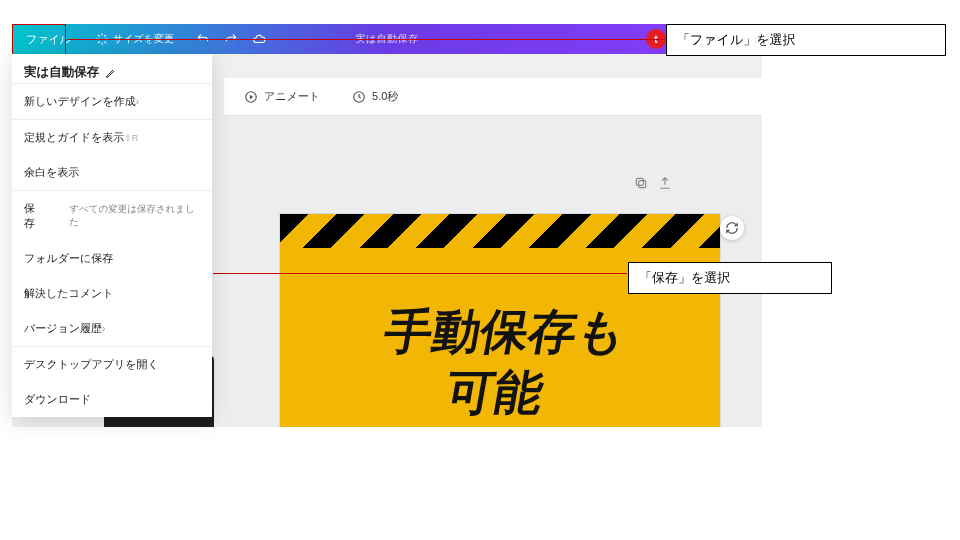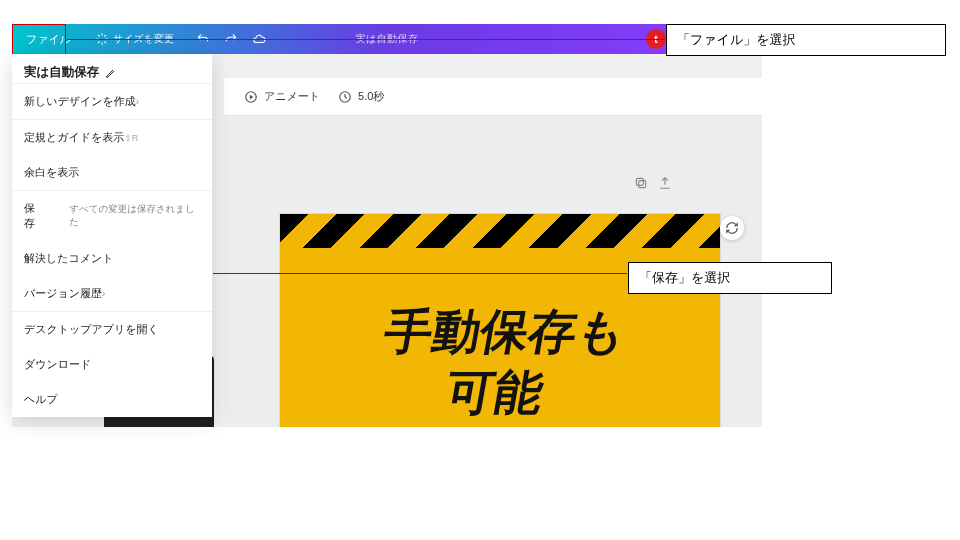--- a/index.html
+++ b/index.html
@@ -90,21 +90,21 @@
   .pencil{ width:12px;height:12px; }
 
   .hl-save{ left:12px; top:260px; width:200px; height:24px; }
 
   
   .sub-toolbar{
     position:absolute; left:212px; top:54px;
     right:0; height:38px;
     background:#fff;
     border-bottom:1px solid #e5e5e5;
-    display:flex; align-items:center; gap:18px;
+    display:flex; align-items:center; gap:32px;
     padding-left:20px;
     font-size:11px; color:#333;
   }
   .sub-item{ display:flex; align-items:center; gap:6px; }
 
   
   .canvas-wrap{
     position:absolute;
     left:212px; top:92px; right:0; bottom:0;
     background:#ebedef;
@@ -260,34 +260,34 @@
     <span class="dd-shortcut">⇧R</span>
   </div>
   <div class="dd-item">
     <span>余白を表示</span>
   </div>
   <div class="dd-item dd-sep" style="gap:24px;justify-content:flex-start;">
     <span>保存</span>
     <span style="color:#888;font-size:9.5px;">すべての変更は保存されました</span>
   </div>
   <div class="dd-item">
+    <span>フォルダーに保存</span>
+  </div>
+  <div class="dd-item">
     <span>解決したコメント</span>
   </div>
   <div class="dd-item">
     <span>バージョン履歴</span>
     <span class="chev">›</span>
   </div>
   <div class="dd-item dd-sep">
     <span>デスクトップアプリを開く</span>
   </div>
   <div class="dd-item">
     <span>ダウンロード</span>
-  </div>
-  <div class="dd-item">
-    <span>ヘルプ</span>
   </div>
 </div>
 
 <div class="hl-box hl-file"></div>
 <div class="hl-box hl-save"></div>
 
 <div class="line line1"></div>
 <div class="line line2"></div>
 
 <div class="callout callout1">

